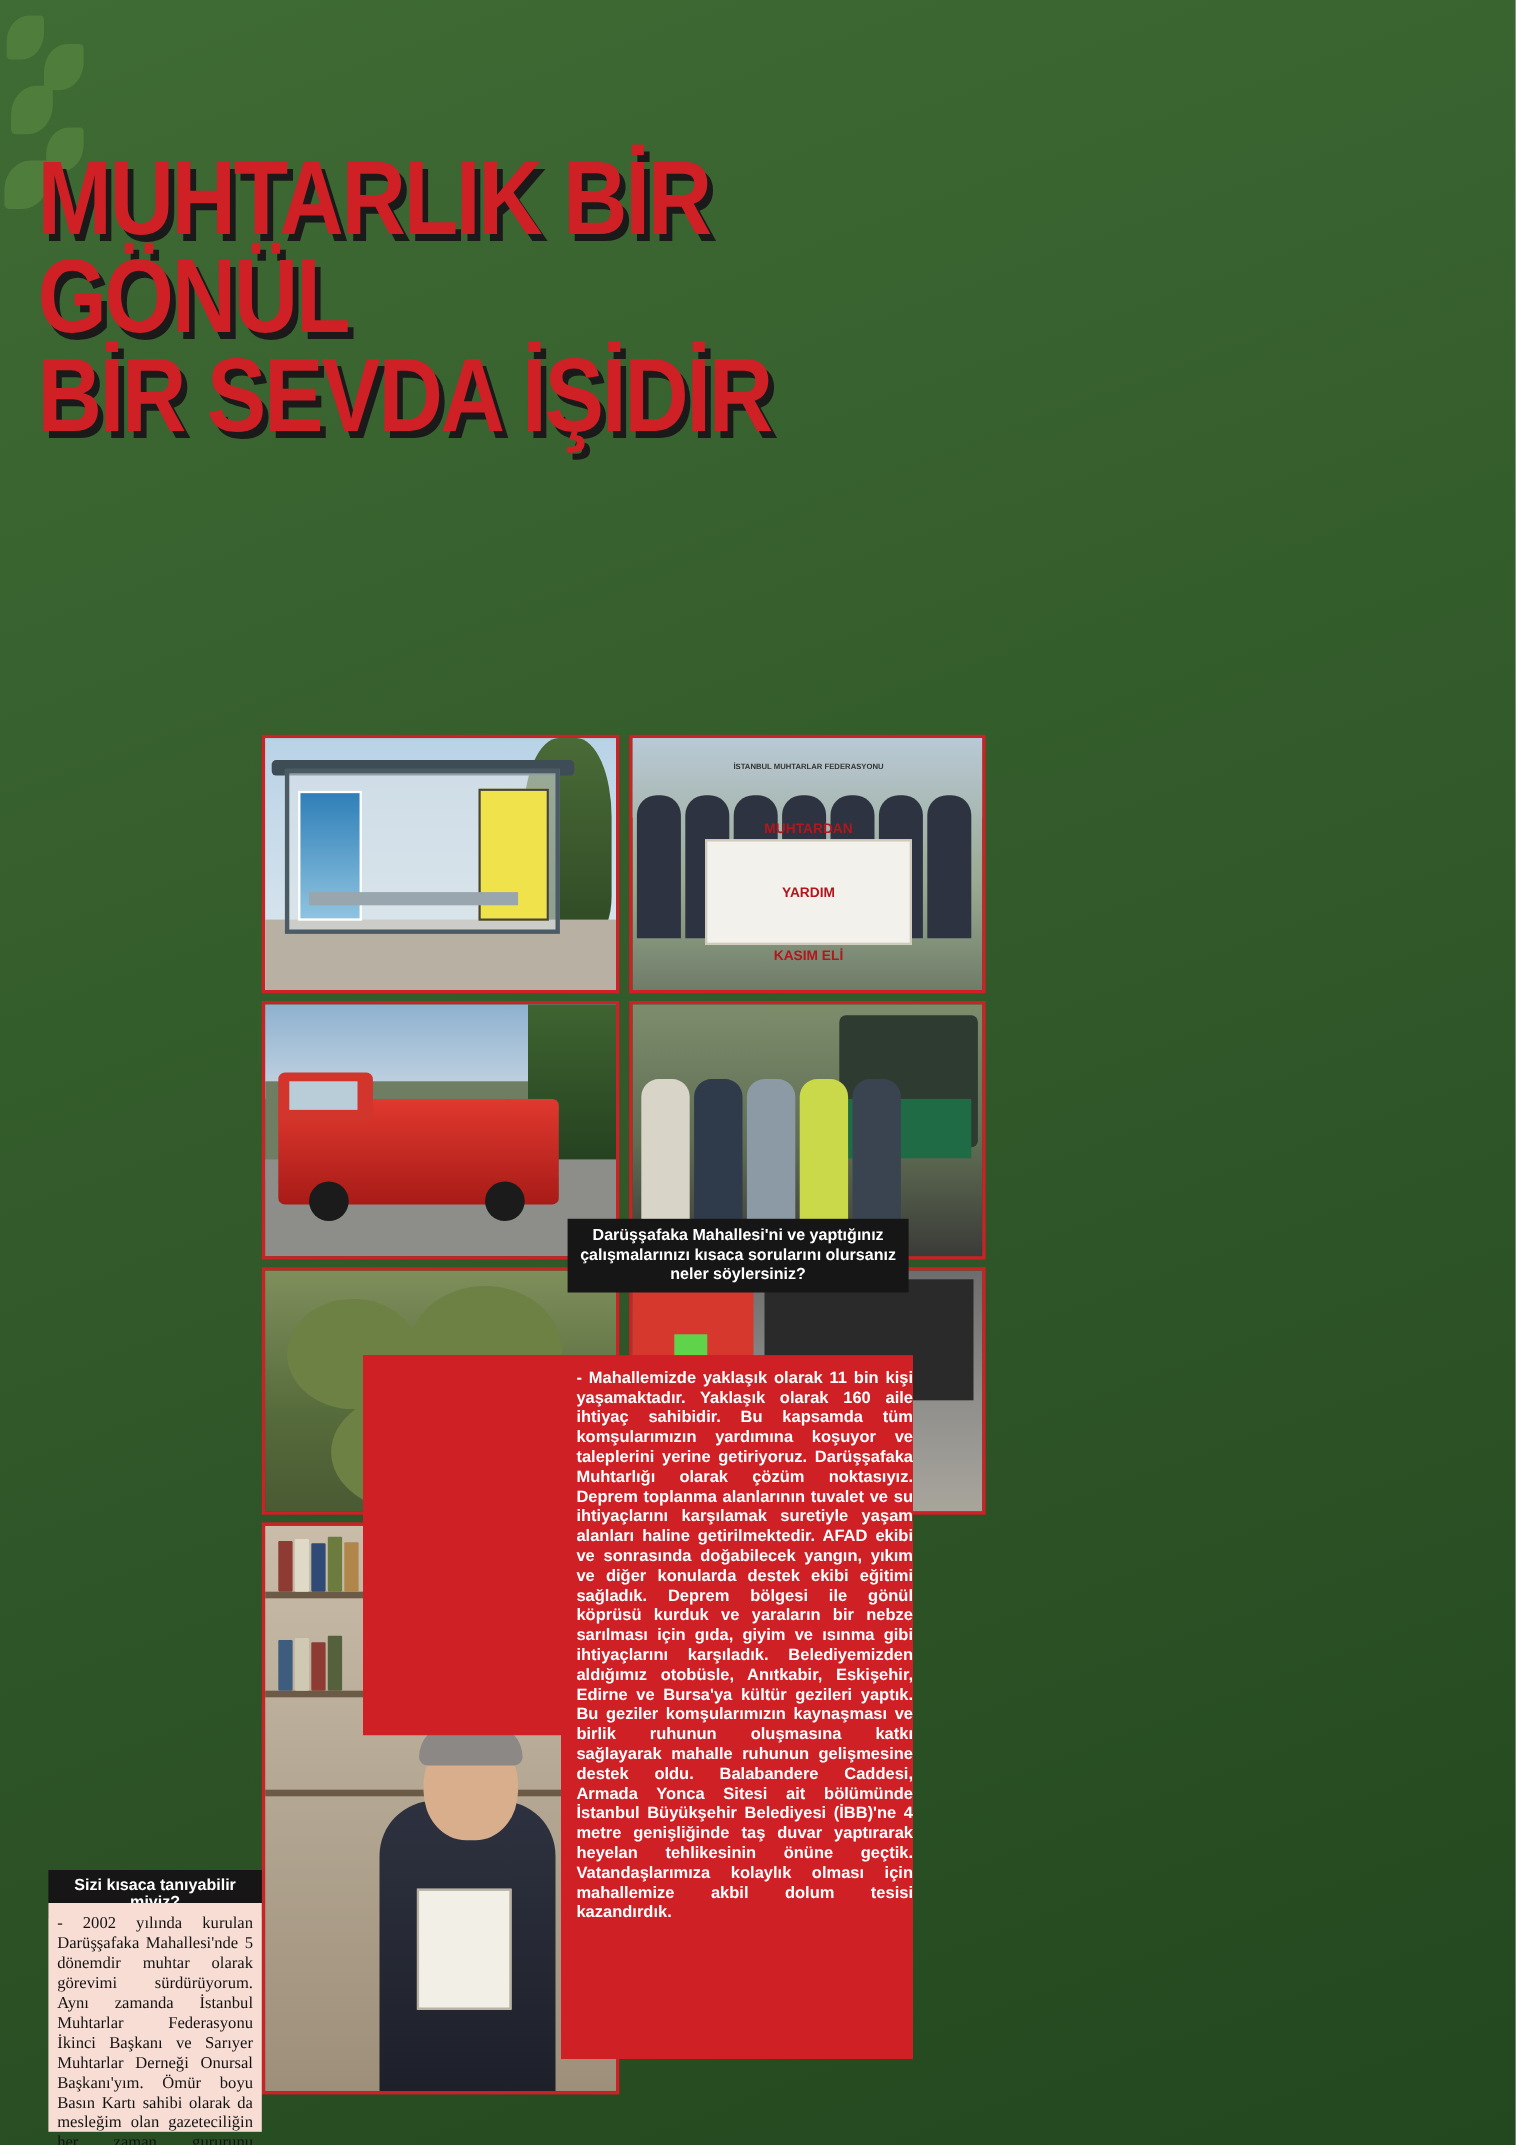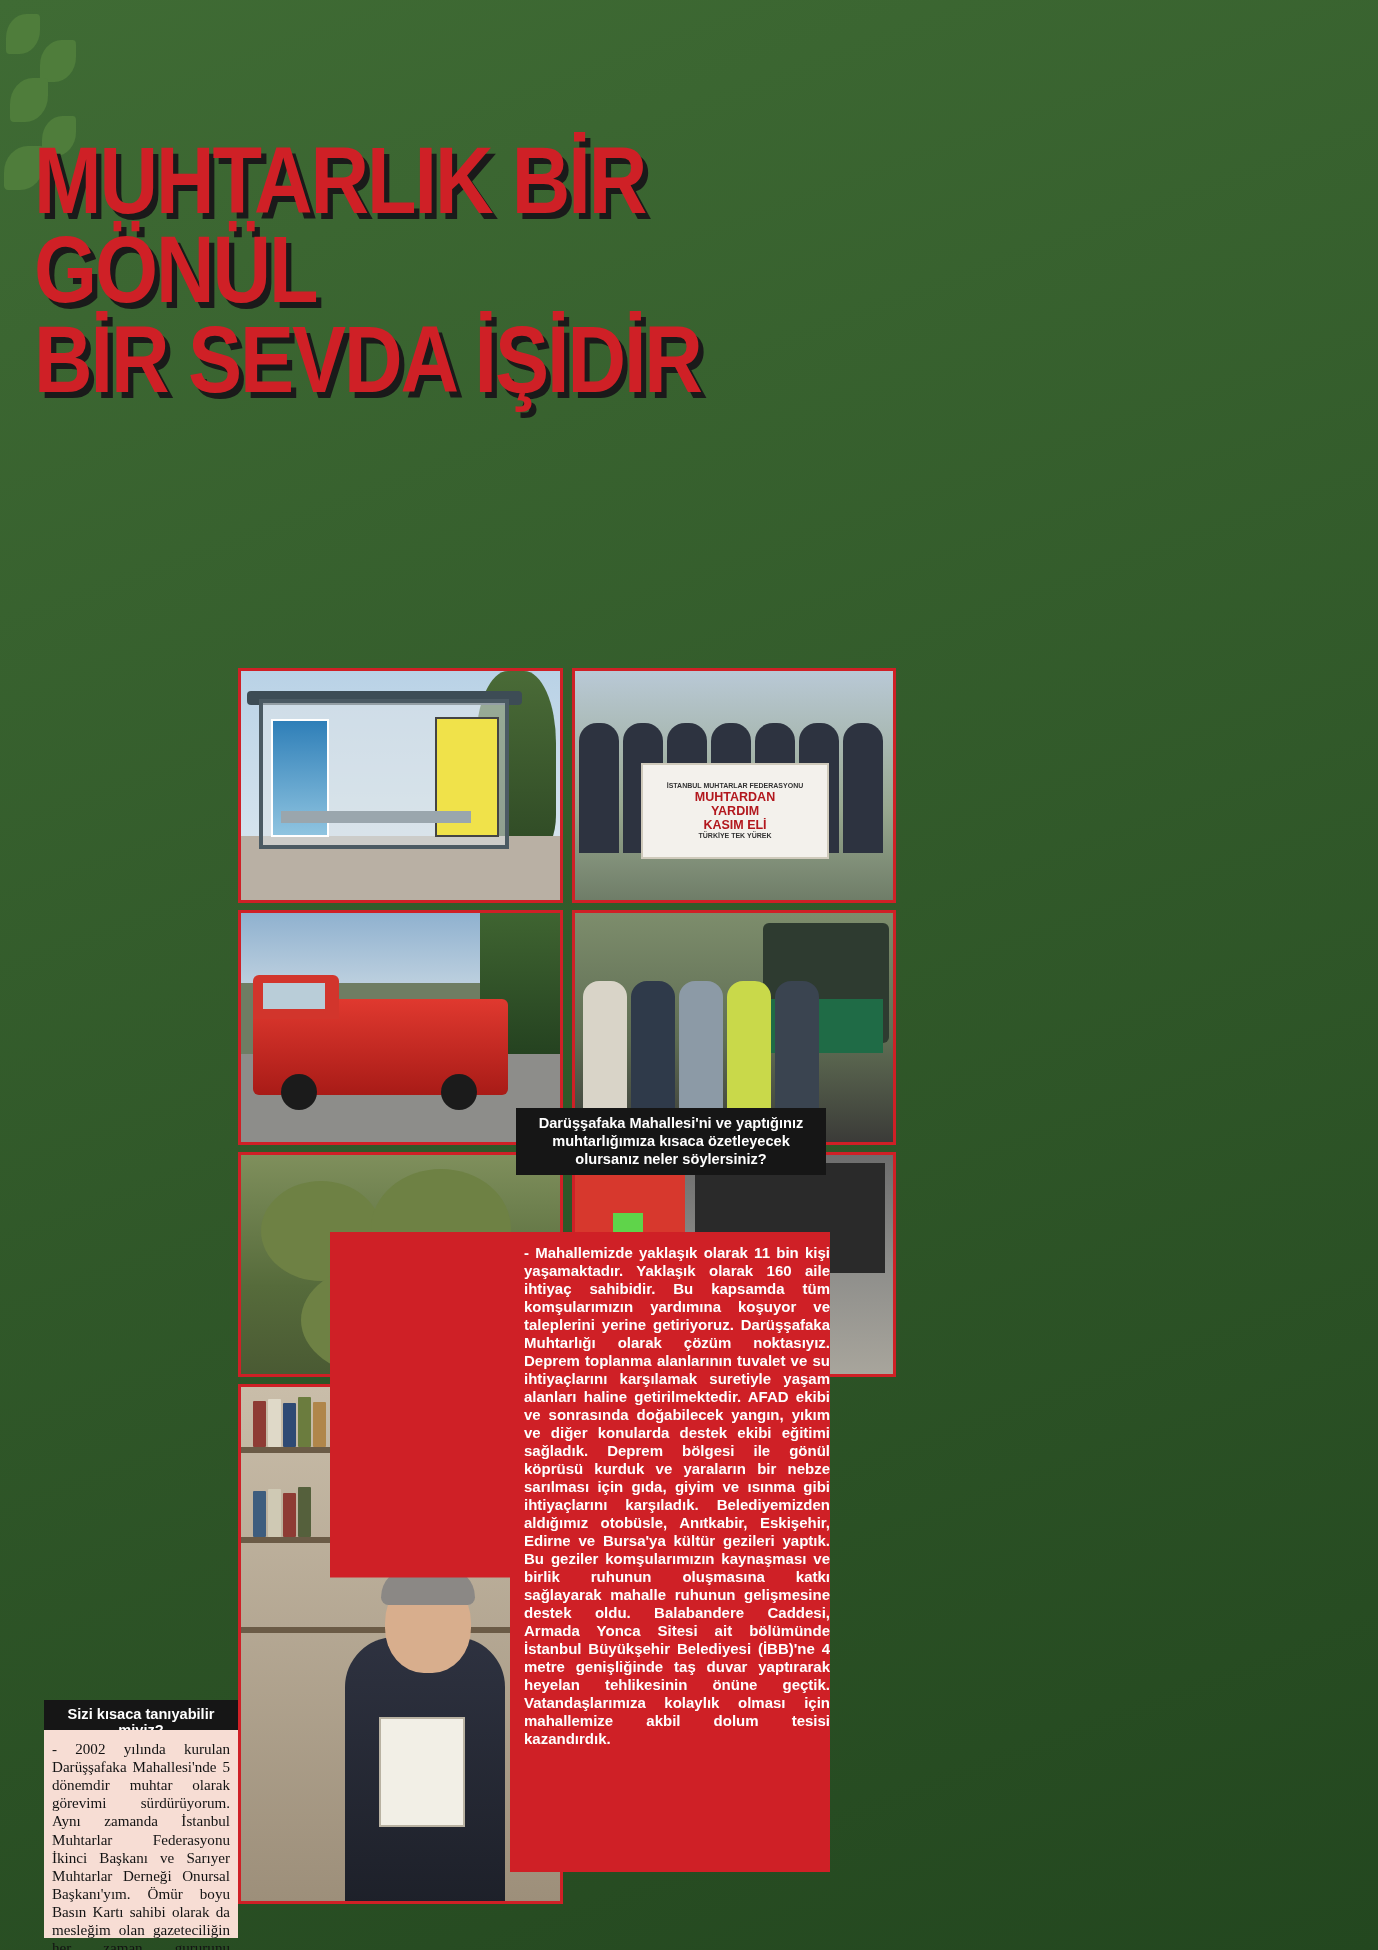--- a/index.html
+++ b/index.html
@@ -197,21 +197,21 @@
   
   .ph-banner { left:572px; top:668px; width:324px; height:235px; }
   .bn-sky { position:absolute; left:0; top:0; width:100%; height:72px; background:linear-gradient(180deg,#9fbbd6,#cfdde8); }
   .bn-people { position:absolute; left:0; top:52px; width:100%; height:130px; }
   .bn-people i { position:absolute; top:0; width:40px; height:130px; background:#2d3340; border-radius:18px 18px 0 0; }
   .bn-banner {
     position:absolute; left:66px; top:92px; width:188px; height:96px;
     background:#f3f1ec; border:2px solid #cfcabb;
     display:flex; flex-direction:column; align-items:center; justify-content:center;
     font-family:"Liberation Sans", sans-serif; font-weight:bold;
-    font-size:12.5px; line-height:1.12; color:#b2171d; text-align:center;
+    font-size:12.5px; line-height:1.12; color:#b2171d; text-align:center;gap:44px;
   }
   .bn-banner .small { font-size:7px; color:#333; }
 
   
   .ph-fire { left:238px; top:910px; width:325px; height:235px; }
   .ft-sky { position:absolute; left:0; top:0; width:100%; height:86px; background:linear-gradient(180deg,#8fb1cf,#c6d6e2); }
   .ft-road { position:absolute; left:0; bottom:0; width:100%; height:88px; background:#8d8d8a; }
   .ft-truck { position:absolute; left:12px; top:86px; width:255px; height:96px; background:linear-gradient(180deg,#e0392f,#a81b17); border-radius:6px; }
   .ft-cab { position:absolute; left:12px; top:62px; width:86px; height:44px; background:#d2352c; border-radius:6px 6px 0 0; }
   .ft-win { position:absolute; left:22px; top:70px; width:62px; height:26px; background:#b9cdd8; }
@@ -489,21 +489,21 @@
   <div class="lb-book" style="left:250px; top:14px; height:46px; background:#7d3f57;"></div>
   <div class="lb-book" style="left:265px; top:12px; height:48px; background:#dfd9c8;"></div>
   <div class="lb-book" style="left:280px; top:16px; height:44px; background:#2f4a74;"></div>
   <div class="lb-man-body"></div>
   <div class="lb-man-head"></div>
   <div class="lb-man-hair"></div>
   <div class="lb-book-held"></div>
 </div>
 
 <div class="redbox-top"></div>
-<div class="qbox">Darüşşafaka Mahallesi'ni ve yaptığınız muhtarlığımıza kısaca özetleyecek olursanız neler söylersiniz?</div>
+<div class="qbox">Darüşşafaka Mahallesi'ni ve yaptığınız çalışmalarınızı kısaca sorularını olursanız neler söylersiniz?</div>
 <div class="redbox">
   <div class="redbox-inner">- Mahallemizde yaklaşık olarak 11 bin kişi yaşamaktadır. Yaklaşık olarak 160 aile ihtiyaç sahibidir. Bu kapsamda tüm komşularımızın yardımına koşuyor ve taleplerini yerine getiriyoruz. Darüşşafaka Muhtarlığı olarak çözüm noktasıyız. Deprem toplanma alanlarının tuvalet ve su ihtiyaçlarını karşılamak suretiyle yaşam alanları haline getirilmektedir. AFAD ekibi ve sonrasında doğabilecek yangın, yıkım ve diğer konularda destek ekibi eğitimi sağladık. Deprem bölgesi ile gönül köprüsü kurduk ve yaraların bir nebze sarılması için gıda, giyim ve ısınma gibi ihtiyaçlarını karşıladık. Belediyemizden aldığımız otobüsle, Anıtkabir, Eskişehir, Edirne ve Bursa'ya kültür gezileri yaptık. Bu geziler komşularımızın kaynaşması ve birlik ruhunun oluşmasına katkı sağlayarak mahalle ruhunun gelişmesine destek oldu. Balabandere Caddesi, Armada Yonca Sitesi ait bölümünde İstanbul Büyükşehir Belediyesi (İBB)'ne 4 metre genişliğinde taş duvar yaptırarak heyelan tehlikesinin önüne geçtik. Vatandaşlarımıza kolaylık olması için mahallemize akbil dolum tesisi kazandırdık.</div>
 </div>
 
 <div class="black-sub">Sizi kısaca tanıyabilir miyiz?</div>
 <div class="pinkbox">
   <span>- 2002 yılında kurulan Darüşşafaka Mahallesi'nde 5 dönemdir muhtar olarak görevimi sürdürüyorum. Aynı zamanda İstanbul Muhtarlar Federasyonu İkinci Başkanı ve Sarıyer Muhtarlar Derneği Onursal Başkanı'yım. Ömür boyu Basın Kartı sahibi olarak da mesleğim olan gazeteciliğin her zaman gururunu yaşıyorum. Aynı zamanda Sosyal Bilgiler öğretmeniyim.</span>
 </div>
 
 <div class="page-frame"></div>

